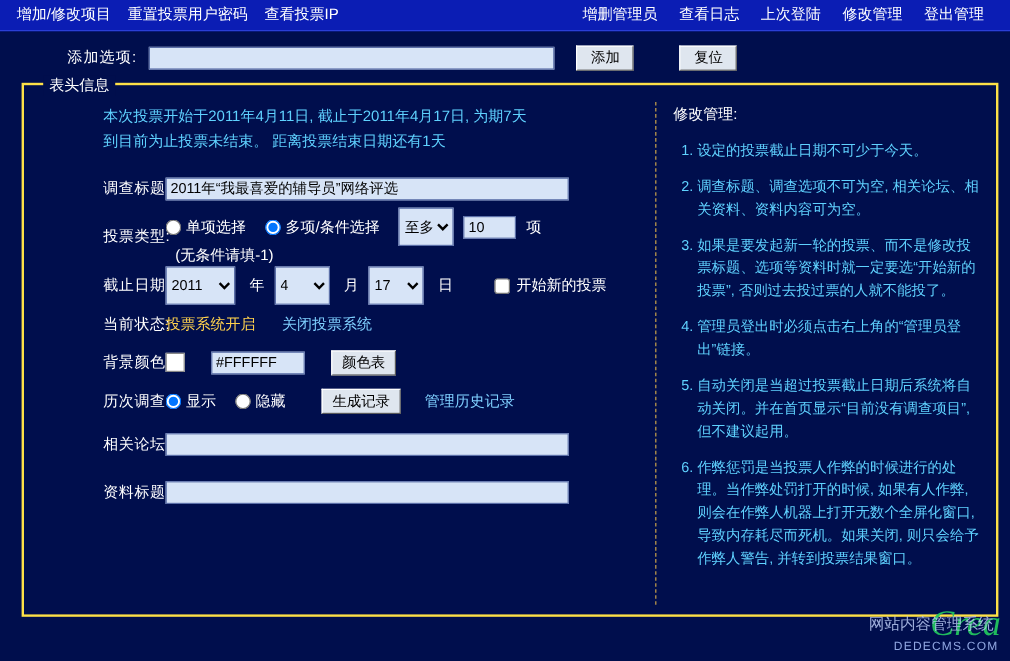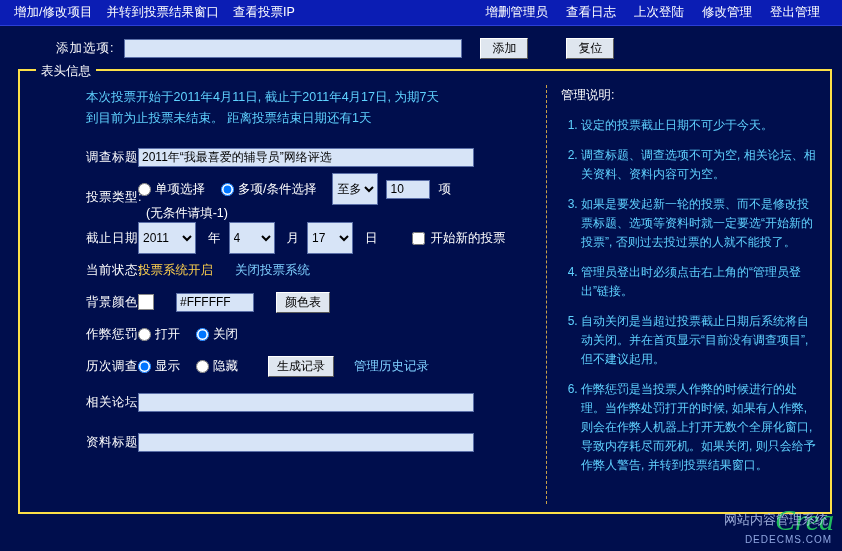--- a/index.html
+++ b/index.html
@@ -179,21 +179,21 @@
     color:#b9c9f2;
     opacity:.85;
   }
 </style>
 </head>
 <body>
 
 <div class="topnav">
   <div class="left">
     <a href="#">增加/修改项目</a>
-    <a href="#">并转到投票结果窗口</a>
+    <a href="#">重置投票用户密码</a>
     <a href="#">查看投票IP</a>
   </div>
   <div class="right">
     <a href="#">增删管理员</a>
     <a href="#">查看日志</a>
     <a href="#">上次登陆</a>
     <a href="#">修改管理</a>
     <a href="#">登出管理</a>
   </div>
 </div>
@@ -270,29 +270,20 @@
 
       <div class="frow">
         <span class="flabel">背景颜色:</span>
         <span class="fbody">
           <span class="swatch"></span>
           <input class="txt color-input" type="text" value="#FFFFFF" style="">
           <button class="btn colorbtn">颜色表</button>
         </span>
       </div>
 
-      <div class="frow">
-        <span class="flabel">作弊惩罚:</span>
-        <span class="fbody">
-          <input class="radio" type="radio" name="cheat" style="">
-          <span class="rlabel">打开</span>
-          <input class="radio" type="radio" name="cheat" checked="" style="">
-          <span class="rlabel">关闭</span>
-        </span>
-      </div>
 
 
       <div class="frow">
         <span class="flabel">历次调查:</span>
         <span class="fbody">
           <input class="radio" type="radio" name="history" checked="" style="">
           <span class="rlabel">显示</span>
           <input class="radio" type="radio" name="history" style="">
           <span class="rlabel">隐藏</span>
           <button class="btn genbtn">生成记录</button>
@@ -312,21 +303,21 @@
         <span class="fbody">
           <input class="txt forum-input" type="text" value="" style="">
         </span>
       </div>
 
     </div>
 
     <div class="divider"></div>
 
     <div class="right-col">
-      <div class="rtitle">管理说明:</div>
+      <div class="rtitle">修改管理:</div>
       <ol class="rules">
         <li>设定的投票截止日期不可少于今天。</li>
         <li>调查标题、调查选项不可为空, 相关论坛、相关资料、资料内容可为空。</li>
         <li>如果是要发起新一轮的投票、而不是修改投票标题、选项等资料时就一定要选“开始新的投票”, 否则过去投过票的人就不能投了。</li>
         <li>管理员登出时必须点击右上角的“管理员登出”链接。</li>
         <li>自动关闭是当超过投票截止日期后系统将自动关闭。并在首页显示“目前没有调查项目”, 但不建议起用。</li>
         <li>作弊惩罚是当投票人作弊的时候进行的处理。当作弊处罚打开的时候, 如果有人作弊, 则会在作弊人机器上打开无数个全屏化窗口, 导致内存耗尽而死机。如果关闭, 则只会给予作弊人警告, 并转到投票结果窗口。</li>
       </ol>
     </div>
   </div>

